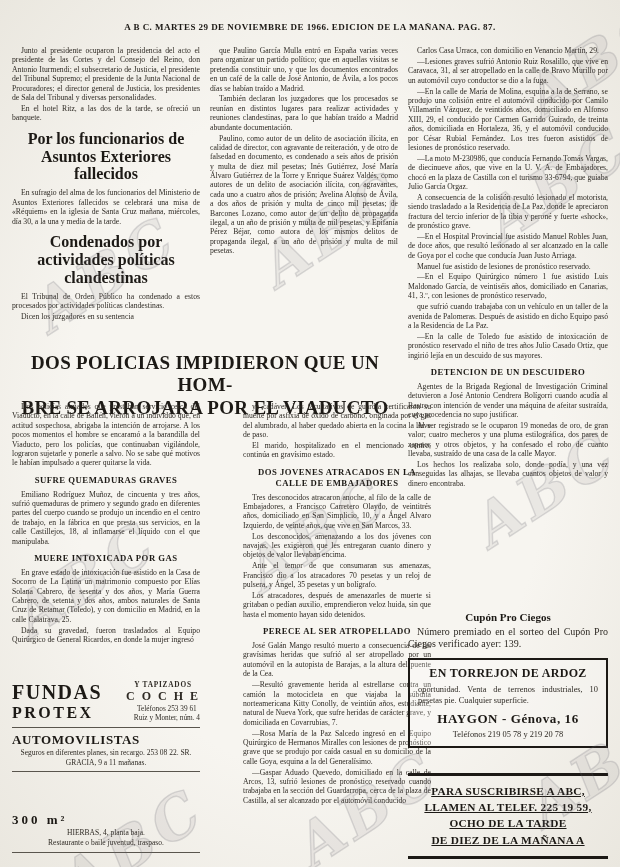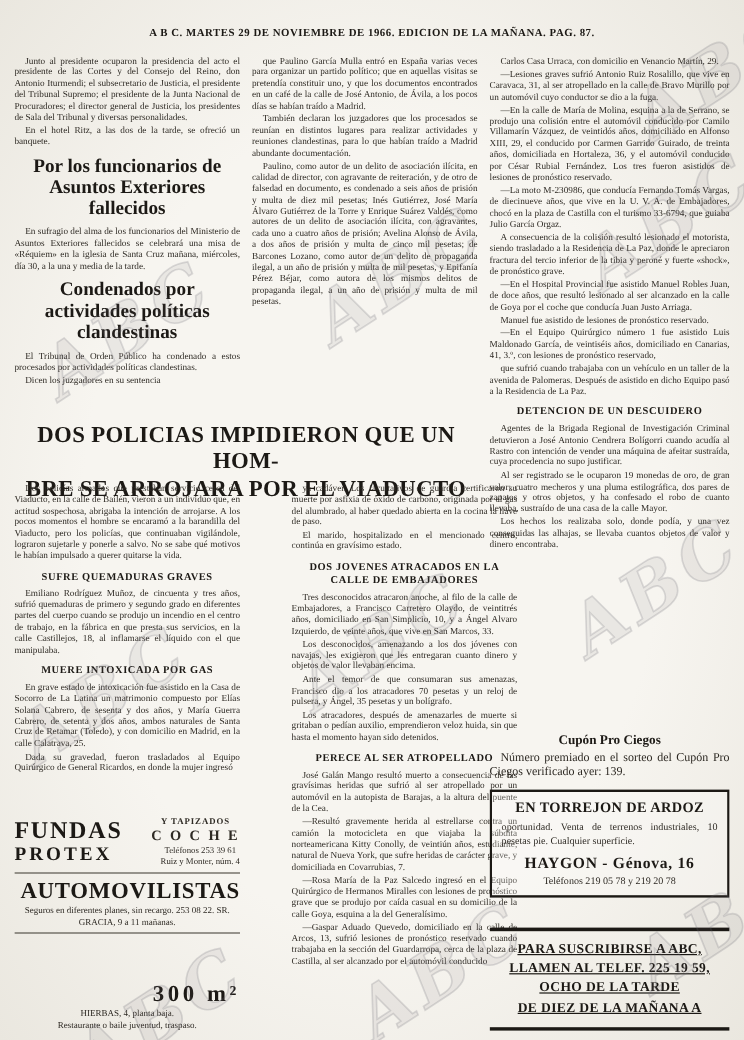--- a/index.html
+++ b/index.html
@@ -48,21 +48,21 @@
   
   .ads-left { position:absolute; left:12px; top:680px; width:188px; height:179px; overflow:hidden; }
   .ad-row { display:flex; align-items:center; justify-content:space-between; }
   .fundas-word { font-size:20px; font-weight:bold; letter-spacing:1.5px; color:var(--head-ink); }
   .protex-word { font-size:16px; font-weight:bold; letter-spacing:2.5px; color:var(--head-ink); }
   .fundas-right { text-align:center; }
   .tapizados-word { font-size:7.3px; font-weight:bold; letter-spacing:.8px; }
   .coche-word { font-size:12px; font-weight:bold; letter-spacing:2px; }
   .fundas-contact { font-size:7.3px; line-height:1.3; text-align:center; }
   .ad-rule { border:none; border-top:1px solid #59554d; margin:4px 0; }
-  .ad-title { font-size:19px; font-weight:bold; text-align:right; letter-spacing:.6px; color:var(--head-ink); }
+  .ad-title { font-size:13px; font-weight:bold; text-align:left; letter-spacing:.6px; color:var(--head-ink); }
   .ad-title.spread { letter-spacing:3px;margin-top:40px; }
   .ad-small { font-size:7.5px; text-align:center; line-height:1.3; }
   .letras-title { font-size:15px; font-weight:bold; text-align:center; letter-spacing:1px; margin-top:3px; color:var(--head-ink); }
   .letras-phone { font-size:8px; font-weight:bold; text-align:center; }
 
   
   .cupon-title { font-size:11px; font-weight:bold; text-align:center; margin:6px 0 3px; color:var(--head-ink); }
   .cupon-text  { font-size:10px; line-height:1.25; text-indent:9px; text-align:justify; margin-bottom:7px; }
   .ad-torrejon {
     border:2px solid var(--head-ink); padding:6px 8px 7px; text-align:center; margin-bottom:25px;
@@ -178,20 +178,21 @@
     <div class="col3-text">
       <p class="body-p">Carlos Casa Urraca, con domicilio en Venancio Martín, 29.</p>
       <p class="body-p">—Lesiones graves sufrió Antonio Ruiz Rosalillo, que vive en Caravaca, 31, al ser atropellado en la calle de Bravo Murillo por un automóvil cuyo conductor se dio a la fuga.</p>
       <p class="body-p">—En la calle de María de Molina, esquina a la de Serrano, se produjo una colisión entre el automóvil conducido por Camilo Villamarín Vázquez, de veintidós años, domiciliado en Alfonso XIII, 29, el conducido por Carmen Garrido Guirado, de treinta años, domiciliada en Hortaleza, 36, y el automóvil conducido por César Rubial Fernández. Los tres fueron asistidos de lesiones de pronóstico reservado.</p>
       <p class="body-p">—La moto M-230986, que conducía Fernando Tomás Vargas, de diecinueve años, que vive en la U. V. A. de Embajadores, chocó en la plaza de Castilla con el turismo 33-6794, que guiaba Julio García Orgaz.</p>
       <p class="body-p">A consecuencia de la colisión resultó lesionado el motorista, siendo trasladado a la Residencia de La Paz, donde le apreciaron fractura del tercio inferior de la tibia y peroné y fuerte «shock», de pronóstico grave.</p>
       <p class="body-p">—En el Hospital Provincial fue asistido Manuel Robles Juan, de doce años, que resultó lesionado al ser alcanzado en la calle de Goya por el coche que conducía Juan Justo Arriaga.</p>
       <p class="body-p">Manuel fue asistido de lesiones de pronóstico reservado.</p>
       <p class="body-p">—En el Equipo Quirúrgico número 1 fue asistido Luis Maldonado García, de veintiséis años, domiciliado en Canarias, 41, 3.º, con lesiones de pronóstico reservado,</p>
       <p class="body-p">que sufrió cuando trabajaba con un vehículo en un taller de la avenida de Palomeras. Después de asistido en dicho Equipo pasó a la Residencia de La Paz.</p>
+      <p class="body-p">—En la calle de Toledo fue asistido de intoxicación de pronóstico reservado el niño de tres años Julio Casado Ortiz, que ingirió lejía en un descuido de sus mayores.</p>
       <h3 class="sub-head">DETENCION DE UN DESCUIDERO</h3>
       <p class="body-p">Agentes de la Brigada Regional de Investigación Criminal detuvieron a José Antonio Cendrera Bolígorri cuando acudía al Rastro con intención de vender una máquina de afeitar sustraída, cuya procedencia no supo justificar.</p>
       <p class="body-p">Al ser registrado se le ocuparon 19 monedas de oro, de gran valor; cuatro mecheros y una pluma estilográfica, dos pares de zapatos y otros objetos, y ha confesado el robo de cuanto llevaba, sustraído de una casa de la calle Mayor.</p>
       <p class="body-p">Los hechos los realizaba solo, donde podía, y una vez conseguidas las alhajas, se llevaba cuantos objetos de valor y dinero encontraba.</p>
     </div>
     <h2 class="cupon-title">Cupón Pro Ciegos</h2>
     <p class="cupon-text">Número premiado en el sorteo del Cupón Pro Ciegos verificado ayer: 139.</p>
     <div class="ad-torrejon">
       <div class="torrejon-title">EN TORREJON DE ARDOZ</div>
       <p class="torrejon-body">oportunidad. Venta de terrenos industriales, 10 pesetas pie. Cualquier superficie.</p>

